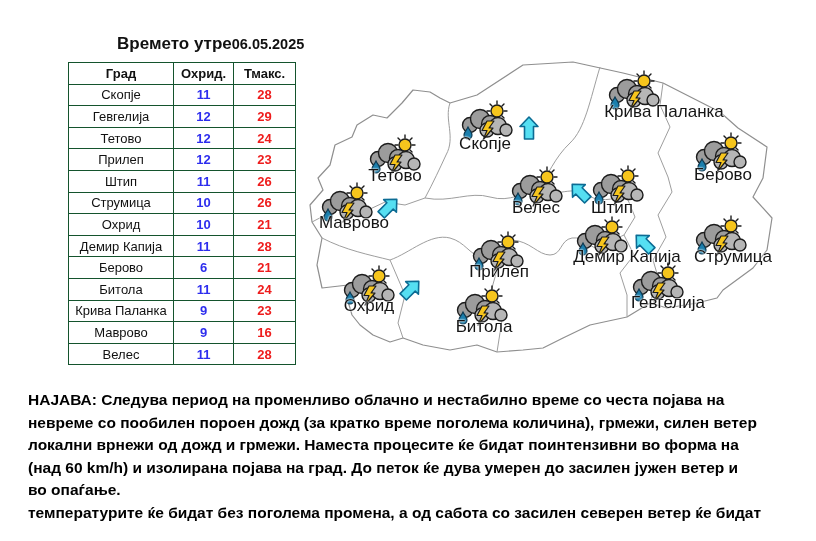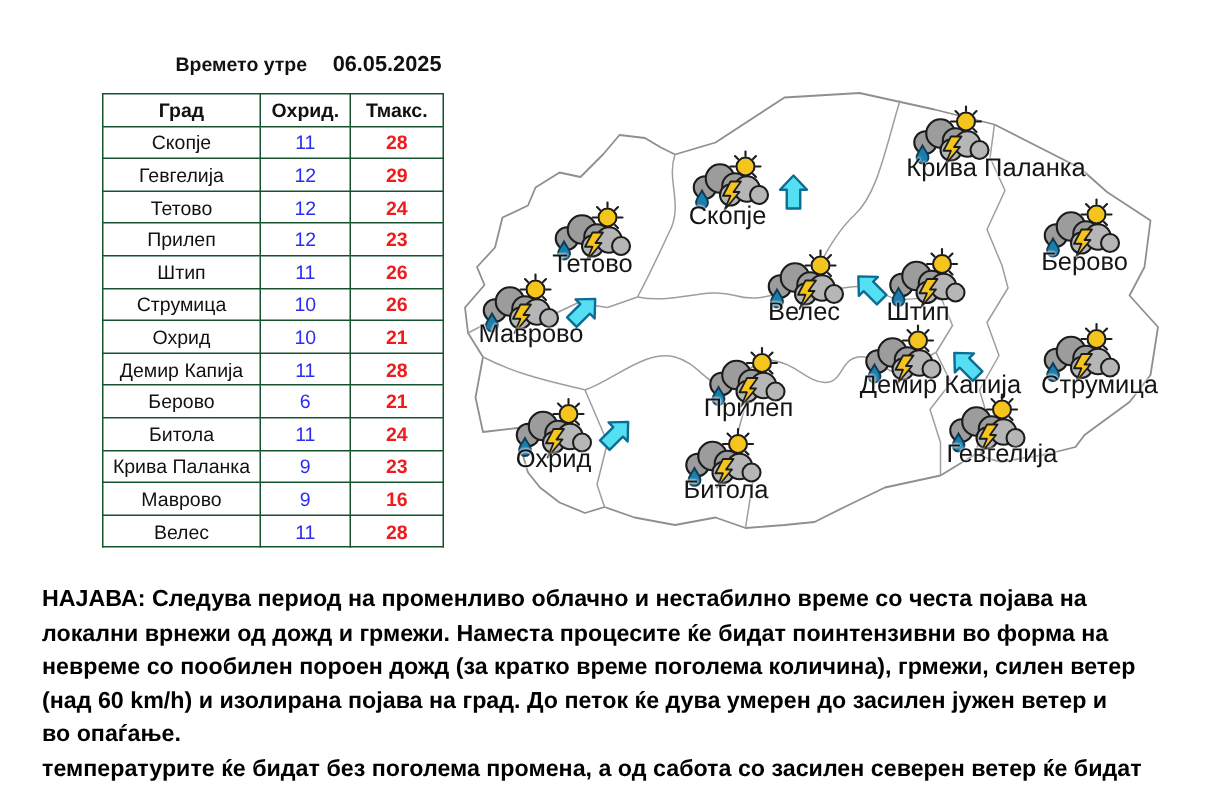--- a/index.html
+++ b/index.html
@@ -6,33 +6,33 @@
     --tmin:#2d2dee; --tmax:#ee1c1c; --border:#9a9a9a; --mapline:#8f8f8f;
     --ink:#111; --cloud-back:#9c9c9c; --cloud-front:#b6b6b6; --sun:#f6c51d;
     --drop:#1b7fad; --arrow:#55dff2; --arrow-edge:#0c6c94;
   }
   html,body{margin:0;padding:0;background:#fff;}
   .stage{
     position:relative;width:816px;height:541px;background:#fff;overflow:hidden;
     font-family:"Liberation Sans",sans-serif;color:var(--ink);
   }
   .title-row{position:absolute;left:85px;top:34px;white-space:nowrap;}
-  .title-row .t{font-weight:bold;font-size:13px;padding-left:32px;}
-  .title-row .d{font-weight:bold;font-size:14.5px;margin-left:17px;}
+  .title-row .t{font-weight:bold;font-size:17px;padding-left:32px;}
+  .title-row .d{font-weight:bold;font-size:14.5px;margin-left:0;}
   table.temps{
     position:absolute;left:68px;top:62px;border-collapse:collapse;
     font-size:13px;background:#fff;
   }
   table.temps th,table.temps td{
     border:1px solid #14532d;text-align:center;vertical-align:middle;
     height:21.6px;padding:0 4px;box-sizing:border-box;
   }
   table.temps th{font-weight:bold;font-size:13px;}
   table.temps td.city{width:105px;font-weight:normal;}
-  table.temps td.tmin{width:60px;color:var(--tmin);font-weight:normal;}
+  table.temps td.tmin{width:60px;color:var(--tmin);font-weight:bold;}
   table.temps td.tmax{width:62px;color:var(--tmax);font-weight:bold;}
   table.temps th.c1{width:105px}
   table.temps th.c2{width:60px}
   table.temps th.c3{width:62px}
   .map{position:absolute;left:290px;top:5px;width:522px;height:378px;}
   .map svg.base{position:absolute;left:0;top:0;}
   .marker-icon{position:absolute;width:56px;height:42px;margin-left:-28px;margin-top:-21px;}
   .city-label{
     position:absolute;transform:translate(-50%,-50%);font-size:17px;color:#151515;
     white-space:nowrap;text-shadow:0 0 2px #fff,0 0 2px #fff;
@@ -531,20 +531,20 @@
             <polygon points="11,2 20,11.5 15.5,11.5 15.5,24 6.5,24 6.5,11.5 2,11.5" fill="#55dff2" stroke="#0c6c94" stroke-width="1.6" stroke-linejoin="round"></polygon>
           </svg></div>
         <div class="wind" style="left: 121px; top: 284px; transform: rotate(45deg);"><svg viewBox="0 0 22 26" width="22" height="26">
             <polygon points="11,2 20,11.5 15.5,11.5 15.5,24 6.5,24 6.5,11.5 2,11.5" fill="#55dff2" stroke="#0c6c94" stroke-width="1.6" stroke-linejoin="round"></polygon>
           </svg></div>
       </div>
   </div>
 
   <div class="announcement" id="announcement">
       <div>НАЈАВА: Следува период на променливо облачно и нестабилно време со честа појава на</div>
+      <div>невреме со пообилен пороен дожд (за кратко време поголема количина), грмежи, силен ветер</div>
       <div>локални врнежи од дожд и грмежи. Наместа процесите ќе бидат поинтензивни во форма на</div>
-      <div>невреме со пообилен пороен дожд (за кратко време поголема количина), грмежи, силен ветер</div>
       <div>(над 60 km/h) и изолирана појава на град. До петок ќе дува умерен до засилен јужен ветер и</div>
       <div>во опаѓање.</div>
       <div>температурите ќе бидат без поголема промена, а од сабота со засилен северен ветер ќе бидат</div>
     </div>
 
 </div>
 
 </body></html>

